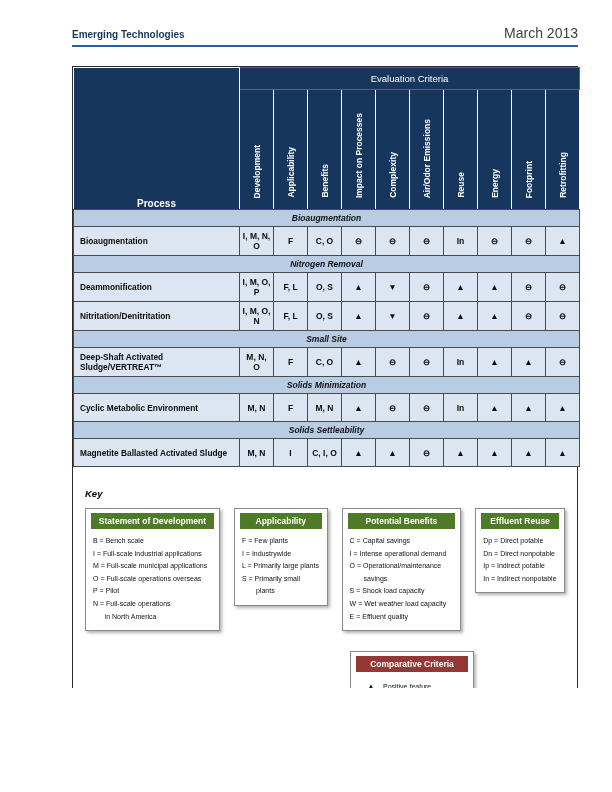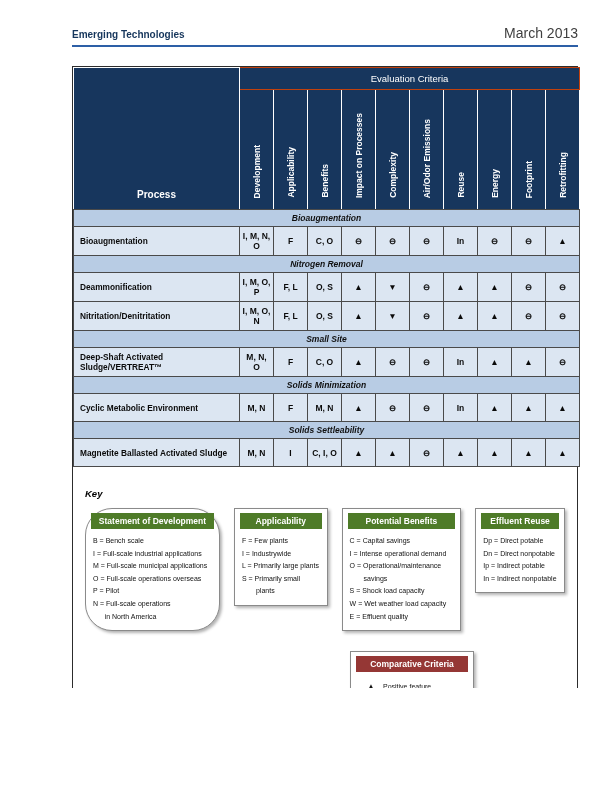--- a/index.html
+++ b/index.html
@@ -19,21 +19,21 @@
 
   
   .figure-box { margin-top:19px; border:1px solid #2c2c2c; background:#fff; }
 
   table.eval-table { width:100%; border-collapse:collapse; table-layout:fixed; }
   col.col-process { width:166px; }
   col.col-crit { width:34px; }
 
   .th-process {
     background:#17365D; color:#fff; font-size:10px; font-weight:bold;
-    vertical-align:bottom; text-align:center; padding-bottom:9px;
+    vertical-align:bottom; text-align:center; 
     border:1px solid #fff; border-bottom-color:#4a4a4a;
   }
   .th-eval {
     background:#17365D; color:#fff; font-size:9.5px; font-weight:normal;
     text-align:center; vertical-align:middle; height:22px; border:1px solid #c2410c;
   }
   .th-rot {
     background:#17365D; border:1px solid #fff; border-bottom-color:#4a4a4a;
     height:120px; vertical-align:bottom; text-align:center; padding-bottom:7px;
   }
@@ -54,21 +54,21 @@
   .sym-cell { font-size:9px; }
 
   
   .key-area { padding:9px 12px 16px; }
   .key-label { font-size:9.5px; font-weight:bold; font-style:italic; margin:12px 0 9px; }
   .key-boxes { display:flex; gap:14px; align-items:flex-start; }
   .key-box {
     background:#fff; border:1px solid #8a8a8a; box-shadow:2px 2px 3px rgba(0,0,0,0.3);
     padding:4px 5px 7px;
   }
-  .kb-dev { width:140px;border-radius:27px; } .kb-app { width:97px; } .kb-ben { width:124px; } .kb-reuse { width:93px; }
+  .kb-dev { width:140px; } .kb-app { width:97px; } .kb-ben { width:124px; } .kb-reuse { width:93px; }
   .key-box-title { color:#fff; font-weight:bold; font-size:8.5px; text-align:center; padding:3px 2px; }
   .green { background:#4E7B28; }
   .red { background:#953735; }
   .key-box-items { padding:6px 2px 0; }
   .ki { font-size:7px; line-height:1.8; white-space:pre-wrap; padding-left:14px; text-indent:-14px; color:#111; }
 
   .comp-box {
     width:124px; margin:20px 0 2px 265px; background:#fff;
     border:1px solid #8a8a8a; box-shadow:2px 2px 3px rgba(0,0,0,0.3); padding:4px 5px 11px;
   }

